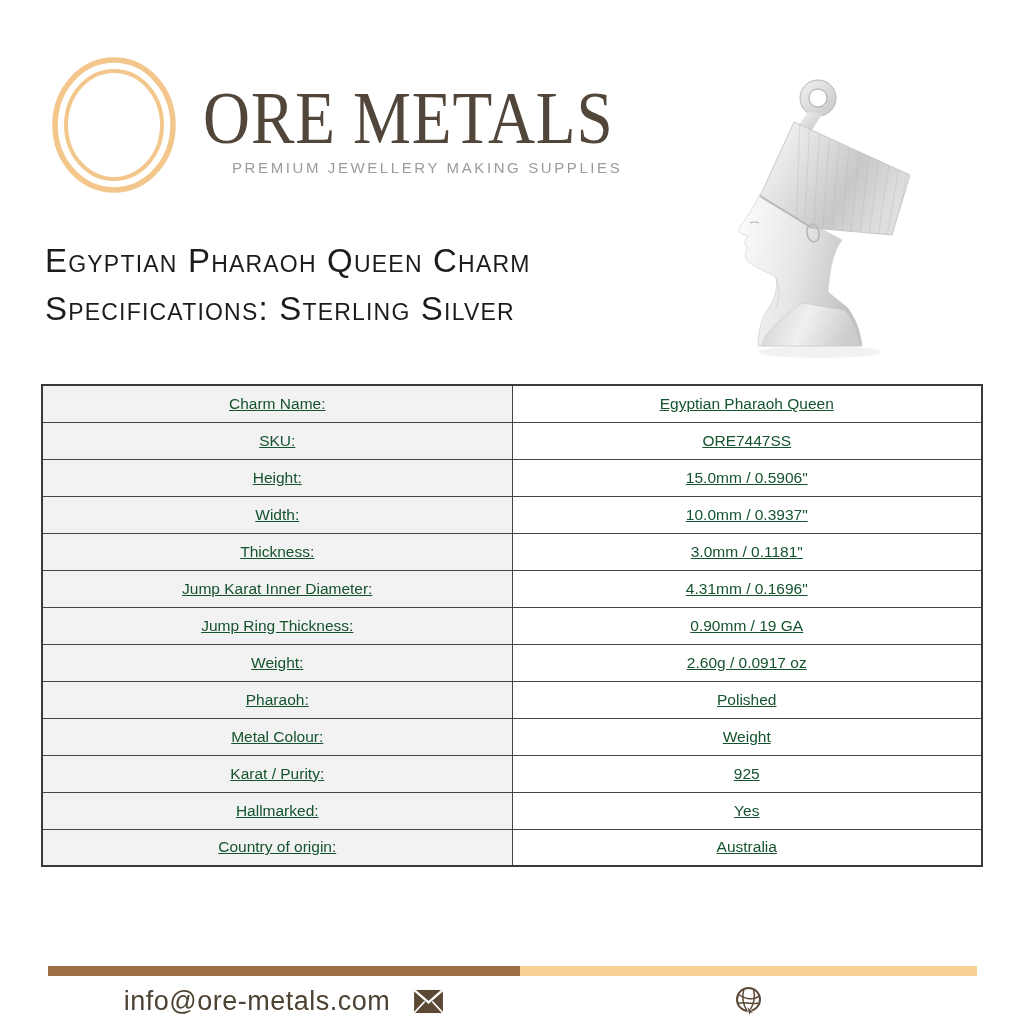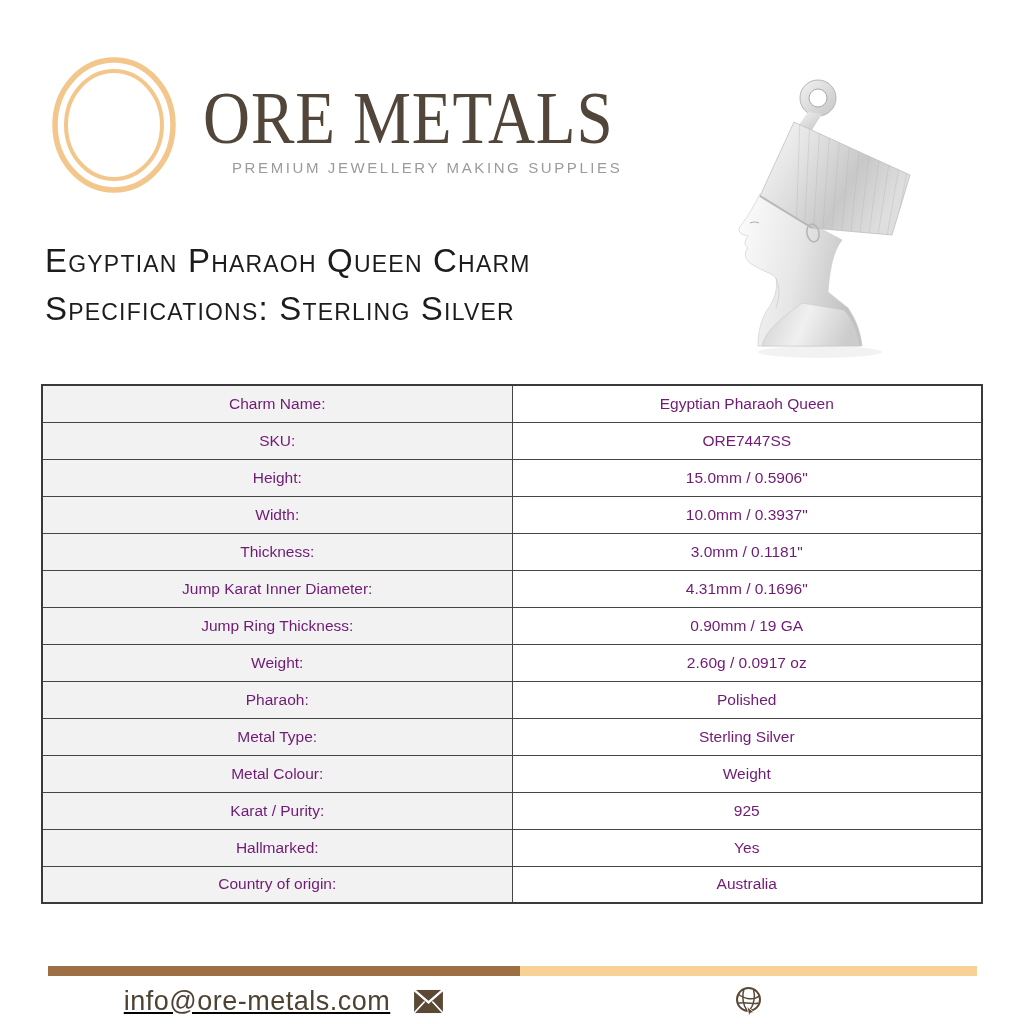--- a/index.html
+++ b/index.html
@@ -31,31 +31,31 @@
 
   
   .spec-table {
     position:absolute; left:41px; top:366px; width:942px;
     border-collapse:collapse; table-layout:fixed;
     border:2px solid #3a3a3a;
   }
   .spec-table td {
     border:1.6px solid #454545; height:37px;
     text-align:center; vertical-align:middle;
-    font-size:15.5px; color:#701a75;
+    font-size:15.5px; color:#14532d;text-decoration:underline;
   }
   .spec-table td.label-cell { background:#f2f2f2; width:50%; }
   .spec-table td.value-cell { background:#ffffff; }
 
   
   .footer-bar { position:absolute; left:48px; top:948px; width:929px; height:10px; display:flex; }
   .footer-bar .bar-left  { width:472px; background:#9c6f44; }
   .footer-bar .bar-right { flex:1; background:#f8d294; }
   .footer-content { position:absolute; left:48px; top:962px; width:929px; display:flex; }
-  .footer-half { display:flex; align-items:center; justify-content:center; gap:23px; height:42px;text-decoration:underline; }
+  .footer-half { display:flex; align-items:center; justify-content:center; gap:23px; height:42px; }
   .footer-half.left  { width:472px; }
   .footer-half.right { flex:1; }
   .footer-text { font-size:27px; color:#4e4233; letter-spacing:.5px; white-space:nowrap; }
   .footer-icon { display:inline-flex; }
 </style>
 </head>
 <body>
 
 <div class="page">
 
@@ -180,24 +180,20 @@
           <td class="label-cell">Jump Ring Thickness:</td>
           <td class="value-cell">0.90mm / 19 GA</td>
         </tr>
         <tr>
           <td class="label-cell">Weight:</td>
           <td class="value-cell">2.60g / 0.0917 oz</td>
         </tr>
         <tr>
           <td class="label-cell">Pharaoh:</td>
           <td class="value-cell">Polished</td>
-        </tr>
-        <tr>
-          <td class="label-cell">Metal Type:</td>
-          <td class="value-cell">Sterling Silver</td>
         </tr>
         <tr>
           <td class="label-cell">Metal Colour:</td>
           <td class="value-cell">Weight</td>
         </tr>
         <tr>
           <td class="label-cell">Karat / Purity:</td>
           <td class="value-cell">925</td>
         </tr>
         <tr>

